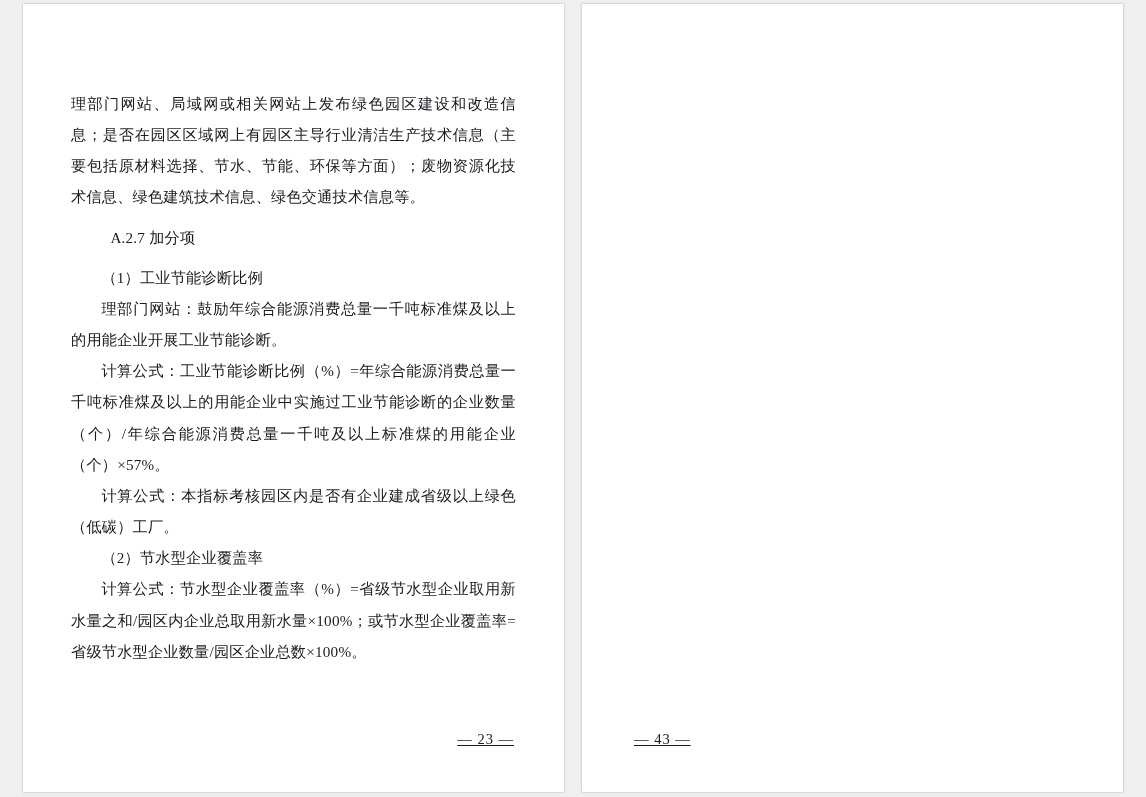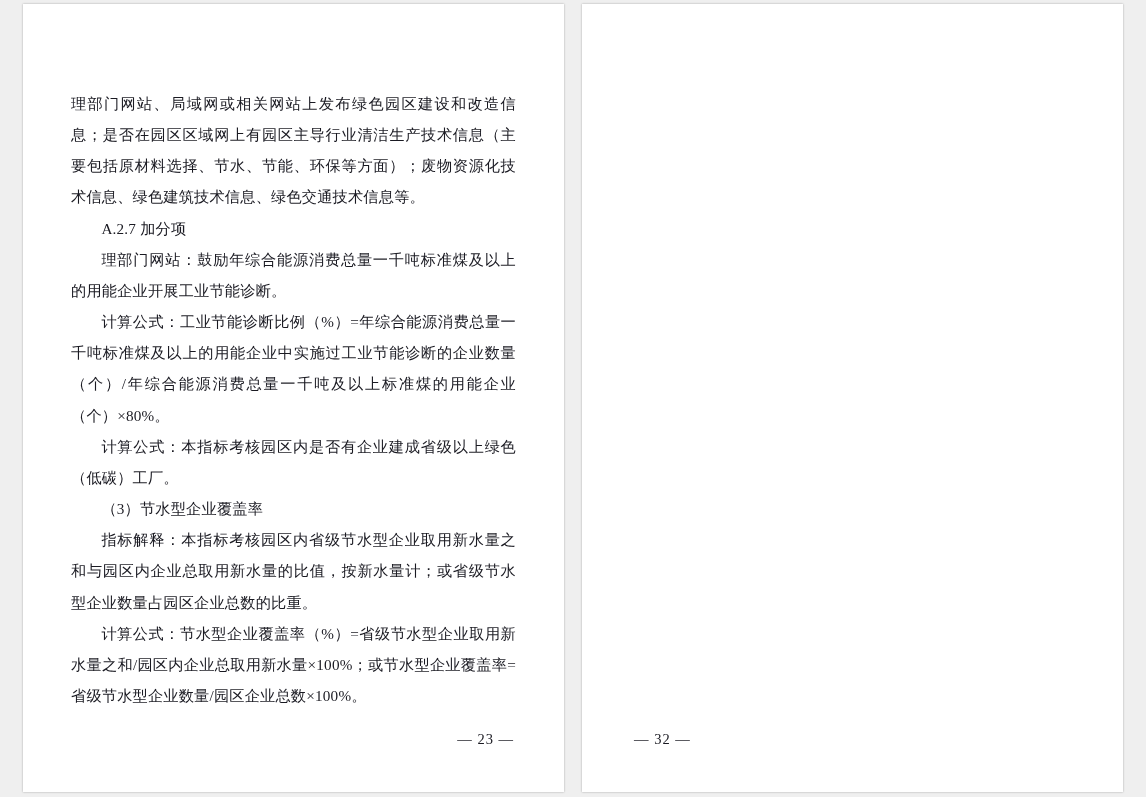--- a/index.html
+++ b/index.html
@@ -42,54 +42,55 @@
   }
   .para {
     margin: 0;
     text-indent: 2em;
     letter-spacing: 0.2px;
   }
   .para.noindent {
     text-indent: 0;
   }
   .heading {
-    margin: 0;
+    margin: 9px;
     text-indent: 2em;
     letter-spacing: 0.2px;
   }
   .page-number {
     position: absolute;
     bottom: 44px;
     font-size: 14.5px;
     color: #1a1a22;
     letter-spacing: 1px;
+    text-decoration: underline;
   }
   .page-left .page-number {
     right: 50px;
   }
   .page-right .page-number {
     left: 52px;
   }
 </style>
 </head>
 <body>
 
 <div class="viewer">
 
   <div class="page page-left">
     <div class="page-body">
       <p class="para noindent">理部门网站、局域网或相关网站上发布绿色园区建设和改造信息；是否在园区区域网上有园区主导行业清洁生产技术信息（主要包括原材料选择、节水、节能、环保等方面）；废物资源化技术信息、绿色建筑技术信息、绿色交通技术信息等。</p>
       <p class="heading">A.2.7 加分项</p>
+      <p class="para">（1）工业节能诊断比例</p>
       <p class="para">理部门网站：鼓励年综合能源消费总量一千吨标准煤及以上的用能企业开展工业节能诊断。</p>
-      <p class="para">计算公式：工业节能诊断比例（%）=年综合能源消费总量一千吨标准煤及以上的用能企业中实施过工业节能诊断的企业数量（个）/年综合能源消费总量一千吨及以上标准煤的用能企业（个）×80%。</p>
+      <p class="para">计算公式：工业节能诊断比例（%）=年综合能源消费总量一千吨标准煤及以上的用能企业中实施过工业节能诊断的企业数量（个）/年综合能源消费总量一千吨及以上标准煤的用能企业（个）×57%。</p>
       <p class="para">计算公式：本指标考核园区内是否有企业建成省级以上绿色（低碳）工厂。</p>
-      <p class="para">（3）节水型企业覆盖率</p>
-      <p class="para">指标解释：本指标考核园区内省级节水型企业取用新水量之和与园区内企业总取用新水量的比值，按新水量计；或省级节水型企业数量占园区企业总数的比重。</p>
+      <p class="para">（2）节水型企业覆盖率</p>
       <p class="para">计算公式：节水型企业覆盖率（%）=省级节水型企业取用新水量之和/园区内企业总取用新水量×100%；或节水型企业覆盖率=省级节水型企业数量/园区企业总数×100%。</p>
     </div>
     <div class="page-number">— 23 —</div>
   </div>
 
   <div class="page page-right">
-    <div class="page-number">— 32 —</div>
+    <div class="page-number">— 43 —</div>
   </div>
 
 </div>
 
 </body></html>

